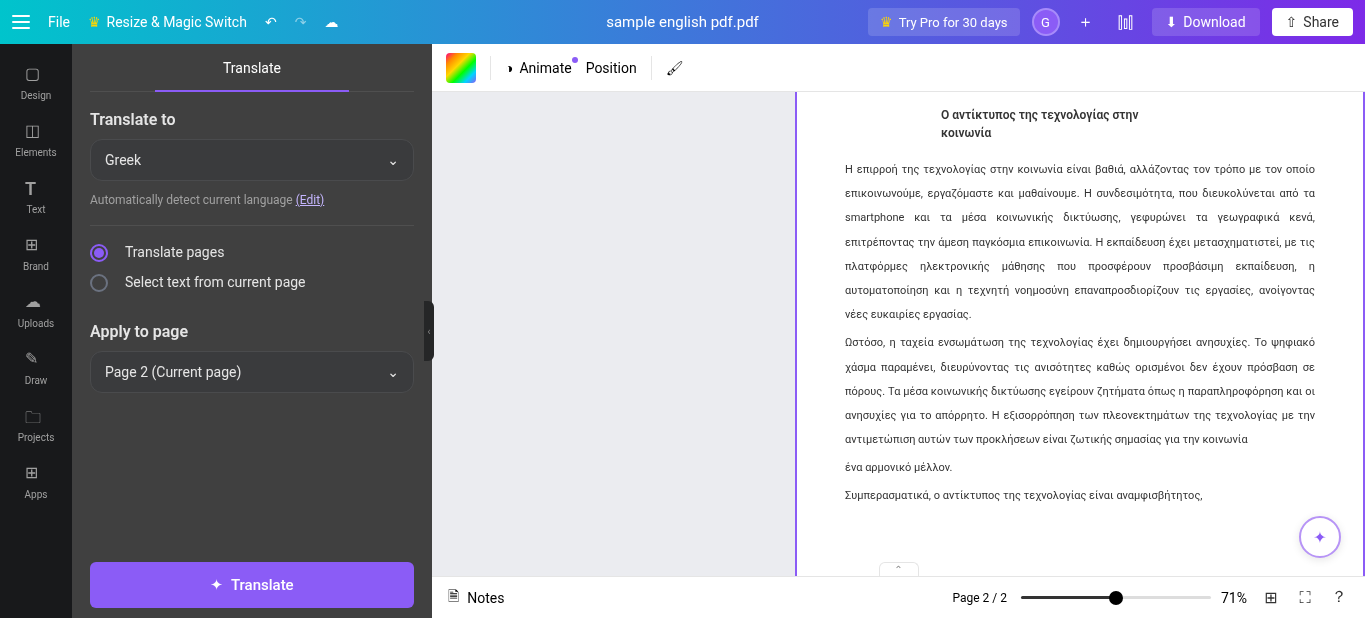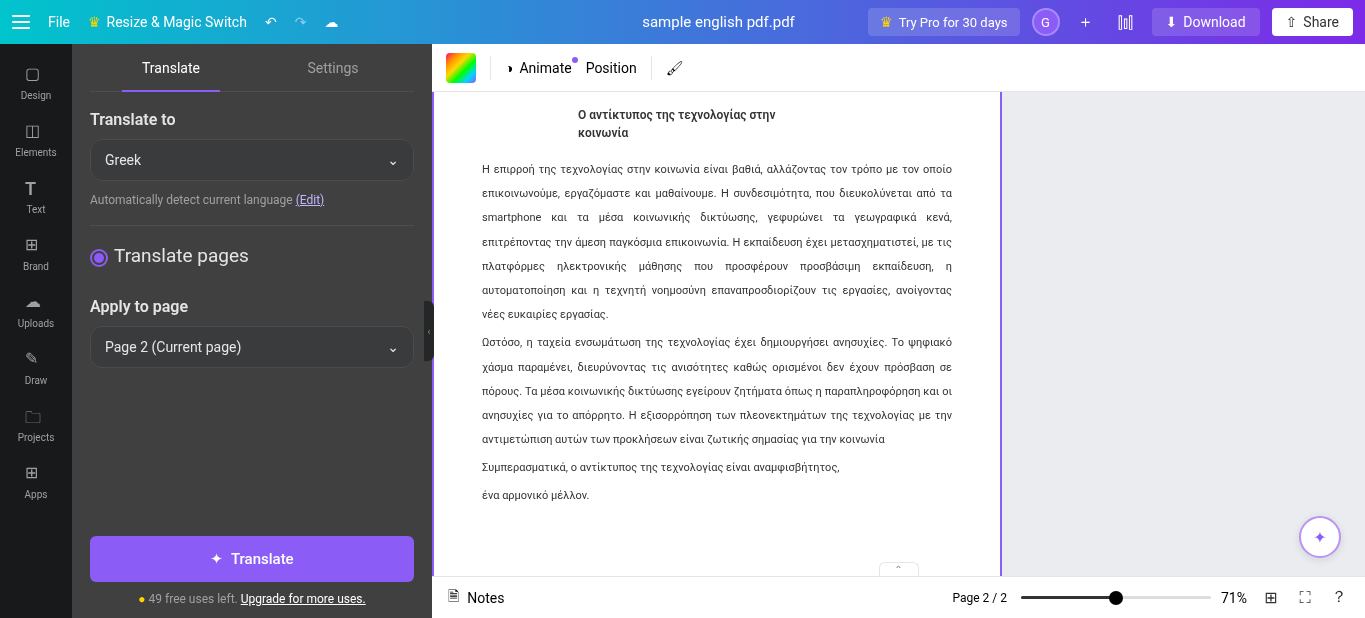--- a/index.html
+++ b/index.html
@@ -3,21 +3,21 @@
 <meta charset="utf-8">
 <style>
 * { margin: 0; padding: 0; box-sizing: border-box; font-family: -apple-system, BlinkMacSystemFont, "Segoe UI", Roboto, sans-serif; }
 body { width: 1365px; height: 618px; overflow: hidden; background: #f5f5f5; }
 
 .topbar { height: 44px; background: linear-gradient(90deg, #00c4cc 0%, #7d2ae8 100%); display: flex; align-items: center; padding: 0 12px; color: #fff; }
 .topbar .hamburger { width: 18px; height: 14px; display: flex; flex-direction: column; justify-content: space-between; cursor: pointer; margin-right: 18px; }
 .topbar .hamburger span { height: 2px; background: #fff; border-radius: 1px; }
 .topbar .tb-item { margin-right: 18px; font-size: 14px; cursor: pointer; display: flex; align-items: center; gap: 6px; }
 .topbar .crown { color: #ffd700; font-size: 14px; }
-.topbar .title-center { position: absolute; left: 50%; transform: translateX(-50%); font-size: 15px; margin-left: 36px; }
+.topbar .title-center { position: absolute; left: 50%; transform: translateX(-50%); font-size: 15px; }
 .topbar .right { margin-left: auto; display: flex; align-items: center; gap: 12px; }
 .topbar .btn-pro { background: rgba(255,255,255,0.15); padding: 6px 12px; border-radius: 4px; font-size: 13px; display: flex; align-items: center; gap: 6px; cursor: pointer; }
 .topbar .avatar { width: 28px; height: 28px; border-radius: 50%; background: #8b5cf6; border: 2px solid #a78bfa; display: flex; align-items: center; justify-content: center; font-size: 13px; cursor: pointer; }
 .topbar .icon-btn { width: 28px; height: 28px; display: flex; align-items: center; justify-content: center; cursor: pointer; font-size: 16px; }
 .topbar .download-btn { background: rgba(255,255,255,0.15); padding: 6px 14px; border-radius: 4px; font-size: 14px; display: flex; align-items: center; gap: 6px; cursor: pointer; }
 .topbar .share-btn { background: #fff; color: #333; padding: 6px 14px; border-radius: 4px; font-size: 14px; display: flex; align-items: center; gap: 6px; cursor: pointer; }
 
 .main { display: flex; height: 574px; }
 
 .leftrail { width: 72px; background: #18191b; display: flex; flex-direction: column; align-items: center; padding-top: 10px; }
@@ -28,36 +28,36 @@
 .sidepanel { width: 360px; background: #404040; color: #e5e5e5; padding: 0 18px; display: flex; flex-direction: column; position: relative; }
 .sidepanel .tabs { display: flex; height: 48px; border-bottom: 1px solid rgba(255,255,255,0.08); }
 .sidepanel .tab { flex: 1; display: flex; align-items: center; justify-content: center; font-size: 14px; cursor: pointer; color: #a0a0a0; position: relative; }
 .sidepanel .tab.active { color: #fff; }
 .sidepanel .tab.active::after { content: ''; position: absolute; bottom: -1px; left: 20%; right: 20%; height: 2px; background: #8b5cf6; }
 .sidepanel .section-label { font-size: 16px; font-weight: 600; margin: 18px 0 10px; }
 .sidepanel .select-box { background: #3a3b3d; border: 1px solid #4a4b4d; border-radius: 12px; padding: 12px 14px; font-size: 14px; display: flex; justify-content: space-between; align-items: center; cursor: pointer; }
 .sidepanel .hint { font-size: 12px; color: #a0a0a0; margin-top: 12px; }
 .sidepanel .hint a { color: #c4b5fd; text-decoration: underline; cursor: pointer; }
 .sidepanel .divider { height: 1px; background: rgba(255,255,255,0.08); margin: 18px 0; }
-.sidepanel .radio-row { display: flex; align-items: flex-end; gap: 6px; margin-bottom: 12px; font-size: 19px; cursor: pointer; }
+.sidepanel .radio-row { display: flex; align-items: flex-start; gap: 17px; margin-bottom: 12px; font-size: 14px; cursor: pointer; }
 .sidepanel .radio { width: 18px; height: 18px; border-radius: 50%; border: 2px solid #6b7280; display: flex; align-items: center; justify-content: center; }
 .sidepanel .radio.checked { border-color: #8b5cf6; }
 .sidepanel .radio.checked::after { content: ''; width: 10px; height: 10px; border-radius: 50%; background: #8b5cf6; }
 .sidepanel .primary-btn { background: #8b5cf6; color: #fff; border: none; border-radius: 6px; padding: 14px; font-size: 15px; font-weight: 500; cursor: pointer; display: flex; align-items: center; justify-content: center; gap: 8px; margin-top: auto; margin-bottom: 10px; }
 .sidepanel .uses-left { font-size: 12px; text-align: center; color: #a0a0a0; margin-bottom: 12px; }
 .sidepanel .uses-left a { color: #fff; text-decoration: underline; cursor: pointer; }
 
 .canvas-area { flex: 1; background: #ebecf0; display: flex; flex-direction: column; position: relative; }
 .canvas-toolbar { height: 48px; background: #fff; border-bottom: 1px solid #e5e5e5; display: flex; align-items: center; padding: 0 14px; gap: 14px; }
 .canvas-toolbar .color-square { width: 30px; height: 30px; border-radius: 4px; background: linear-gradient(135deg, #ff0080, #ff8c00, #ffd700, #00ff00, #00d4ff, #8b5cf6); cursor: pointer; }
 .canvas-toolbar .tb-btn { font-size: 14px; cursor: pointer; display: flex; align-items: center; gap: 6px; position: relative; }
 .canvas-toolbar .dot { position: absolute; top: -3px; right: -6px; width: 6px; height: 6px; background: #8b5cf6; border-radius: 50%; }
 .canvas-toolbar .sep { width: 1px; height: 24px; background: #e5e5e5; }
 
-.canvas-scroll { flex: 1; overflow: auto; display: flex; justify-content: flex-start; padding: 0 0 0 0; }
+.canvas-scroll { flex: 1; overflow: auto; display: flex; justify-content: flex-end; padding: 0 0 0 0; }
 .page { width: 570px; background: #fff; border-left: 2px solid #8b5cf6; border-right: 2px solid #8b5cf6; padding: 14px 48px 30px; font-size: 11px; line-height: 2.2; color: #333; }
 .page .doc-title { text-align: left; font-weight: 600; font-size: 12px; margin: 0 0 16px 96px; line-height: 1.5; max-width: 220px; }
 .page p { text-align: justify; margin-bottom: 4px; }
 
 .panel-handle { position: absolute; left: -8px; top: 50%; transform: translateY(-50%); width: 10px; height: 60px; background: #252627; border-radius: 0 6px 6px 0; display: flex; align-items: center; justify-content: center; cursor: pointer; color: #888; font-size: 10px; }
 
 .bottombar { height: 42px; background: #fff; border-top: 1px solid #e5e5e5; display: flex; align-items: center; padding: 0 16px; gap: 14px; font-size: 14px; }
 .bottombar .notes { display: flex; align-items: center; gap: 8px; cursor: pointer; }
 .bottombar .spacer { flex: 1; }
 .bottombar .page-ind { font-size: 12px; }
@@ -140,48 +140,47 @@
       </div>
     <div class="rail-item">
         <div class="rail-icon">⊞</div>
         <span>Apps</span>
       </div>
   </div>
 
   <div class="sidepanel">
     <div class="tabs">
       <div class="tab active">Translate</div>
-      <div class="tab">Settings</div>
     </div>
     <div class="section-label">Translate to</div>
     <div class="select-box">
       <span>Greek</span>
       <span>⌄</span>
     </div>
     <div class="hint">
       <span>Automatically detect current language </span><a>(Edit)</a>
     </div>
     <div class="divider"></div>
     <div class="radio-row">
       <div class="radio checked"></div>
       <span>Translate pages</span>
     </div>
+    <div class="radio-row">
+      <div class="radio"></div>
+      <span>Select text from current page</span>
+    </div>
     <div class="section-label">Apply to page</div>
     <div class="select-box">
       <span>Page 2 (Current page)</span>
       <span>⌄</span>
     </div>
     <button class="primary-btn">
       <span>✦</span>
       <span>Translate</span>
     </button>
-    <div class="uses-left">
-      <span style="color:#ffd700">●</span>
-      <span>49 free uses left. </span><a>Upgrade for more uses.</a>
-    </div>
   </div>
 
   <div class="canvas-area">
     <div class="panel-handle">‹</div>
     <div class="canvas-toolbar">
       <div class="color-square"></div>
       <div class="sep"></div>
       <div class="tb-btn">
           <span>◑</span>
           <span>Animate</span>
@@ -189,22 +188,22 @@
         </div>
       <div class="tb-btn">Position</div>
       <div class="sep"></div>
       <div class="tb-btn">🖌</div>
     </div>
     <div class="canvas-scroll">
       <div class="page">
         <div class="doc-title">Ο αντίκτυπος της τεχνολογίας στην κοινωνία</div>
         <p>Η επιρροή της τεχνολογίας στην κοινωνία είναι βαθιά, αλλάζοντας τον τρόπο με τον οποίο επικοινωνούμε, εργαζόμαστε και μαθαίνουμε. Η συνδεσιμότητα, που διευκολύνεται από τα smartphone και τα μέσα κοινωνικής δικτύωσης, γεφυρώνει τα γεωγραφικά κενά, επιτρέποντας την άμεση παγκόσμια επικοινωνία. Η εκπαίδευση έχει μετασχηματιστεί, με τις πλατφόρμες ηλεκτρονικής μάθησης που προσφέρουν προσβάσιμη εκπαίδευση, η αυτοματοποίηση και η τεχνητή νοημοσύνη επαναπροσδιορίζουν τις εργασίες, ανοίγοντας νέες ευκαιρίες εργασίας.</p>
         <p>Ωστόσο, η ταχεία ενσωμάτωση της τεχνολογίας έχει δημιουργήσει ανησυχίες. Το ψηφιακό χάσμα παραμένει, διευρύνοντας τις ανισότητες καθώς ορισμένοι δεν έχουν πρόσβαση σε πόρους. Τα μέσα κοινωνικής δικτύωσης εγείρουν ζητήματα όπως η παραπληροφόρηση και οι ανησυχίες για το απόρρητο. Η εξισορρόπηση των πλεονεκτημάτων της τεχνολογίας με την αντιμετώπιση αυτών των προκλήσεων είναι ζωτικής σημασίας για την κοινωνία</p>
+        <p>ένα αρμονικό μέλλον.</p>
         <p>Συμπερασματικά, ο αντίκτυπος της τεχνολογίας είναι αναμφισβήτητος,</p>
-        <p>ένα αρμονικό μέλλον.</p>
       </div>
     </div>
     <div class="fab">
         <span style="color:#8b5cf6">✦</span>
       </div>
     <div class="page-tab">⌃</div>
     <div class="bottombar">
       <div class="notes">
           <span>🗎</span>
           <span>Notes</span>

